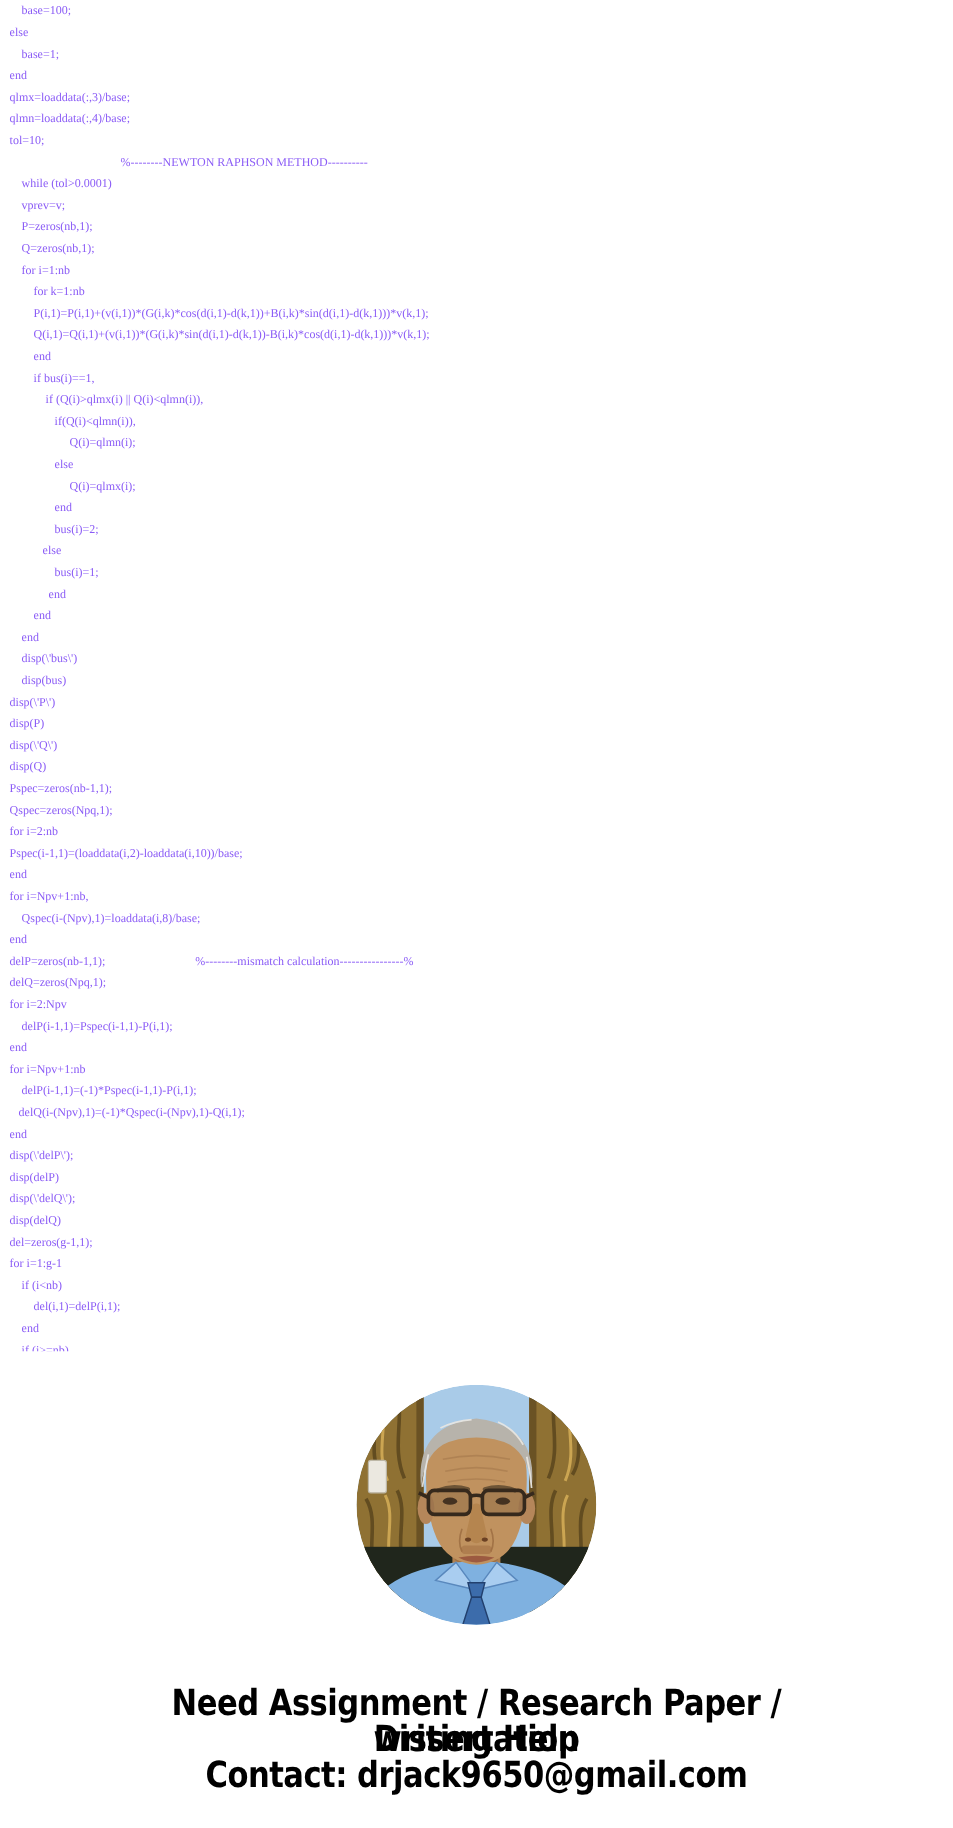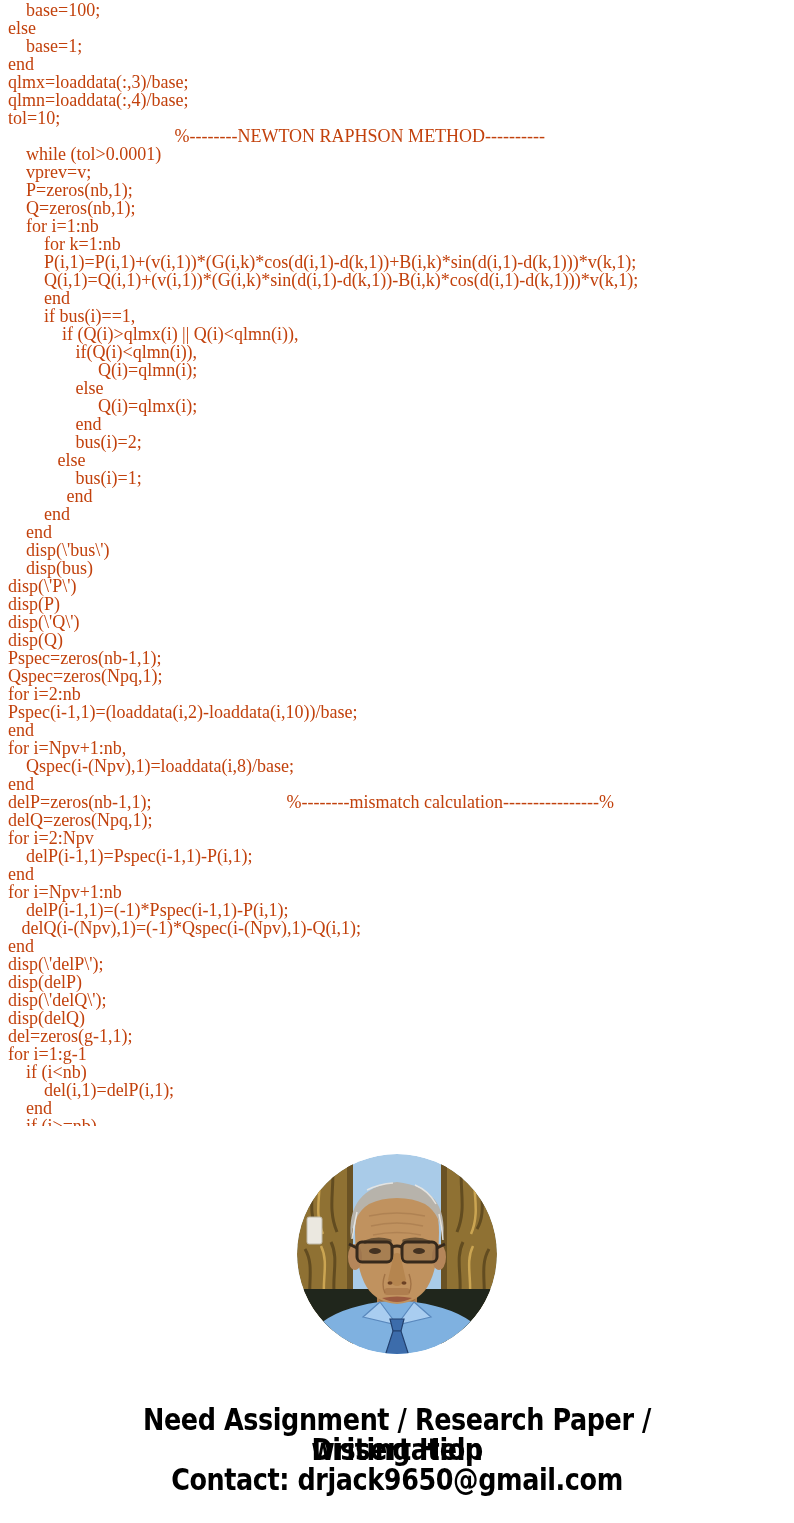--- a/index.html
+++ b/index.html
@@ -15,22 +15,22 @@
     height: 1523px;
     background: #ffffff;
     position: relative;
     font-family: "Liberation Serif", serif;
   }
   .code {
     box-sizing: border-box;
     padding: 1px 0 0 8px;
     height: 1126px;
     overflow: hidden;
-    color: #c2410c;
-    font-size: 18px;
+    color: #8b5cf6;
+    font-size: 10px;
     line-height: 18px;
     white-space: pre;
   }
   .code-line {
     height: 18px;
     white-space: pre;
   }
   .avatar-wrap {
     margin-top: 28px;
     display: flex;

